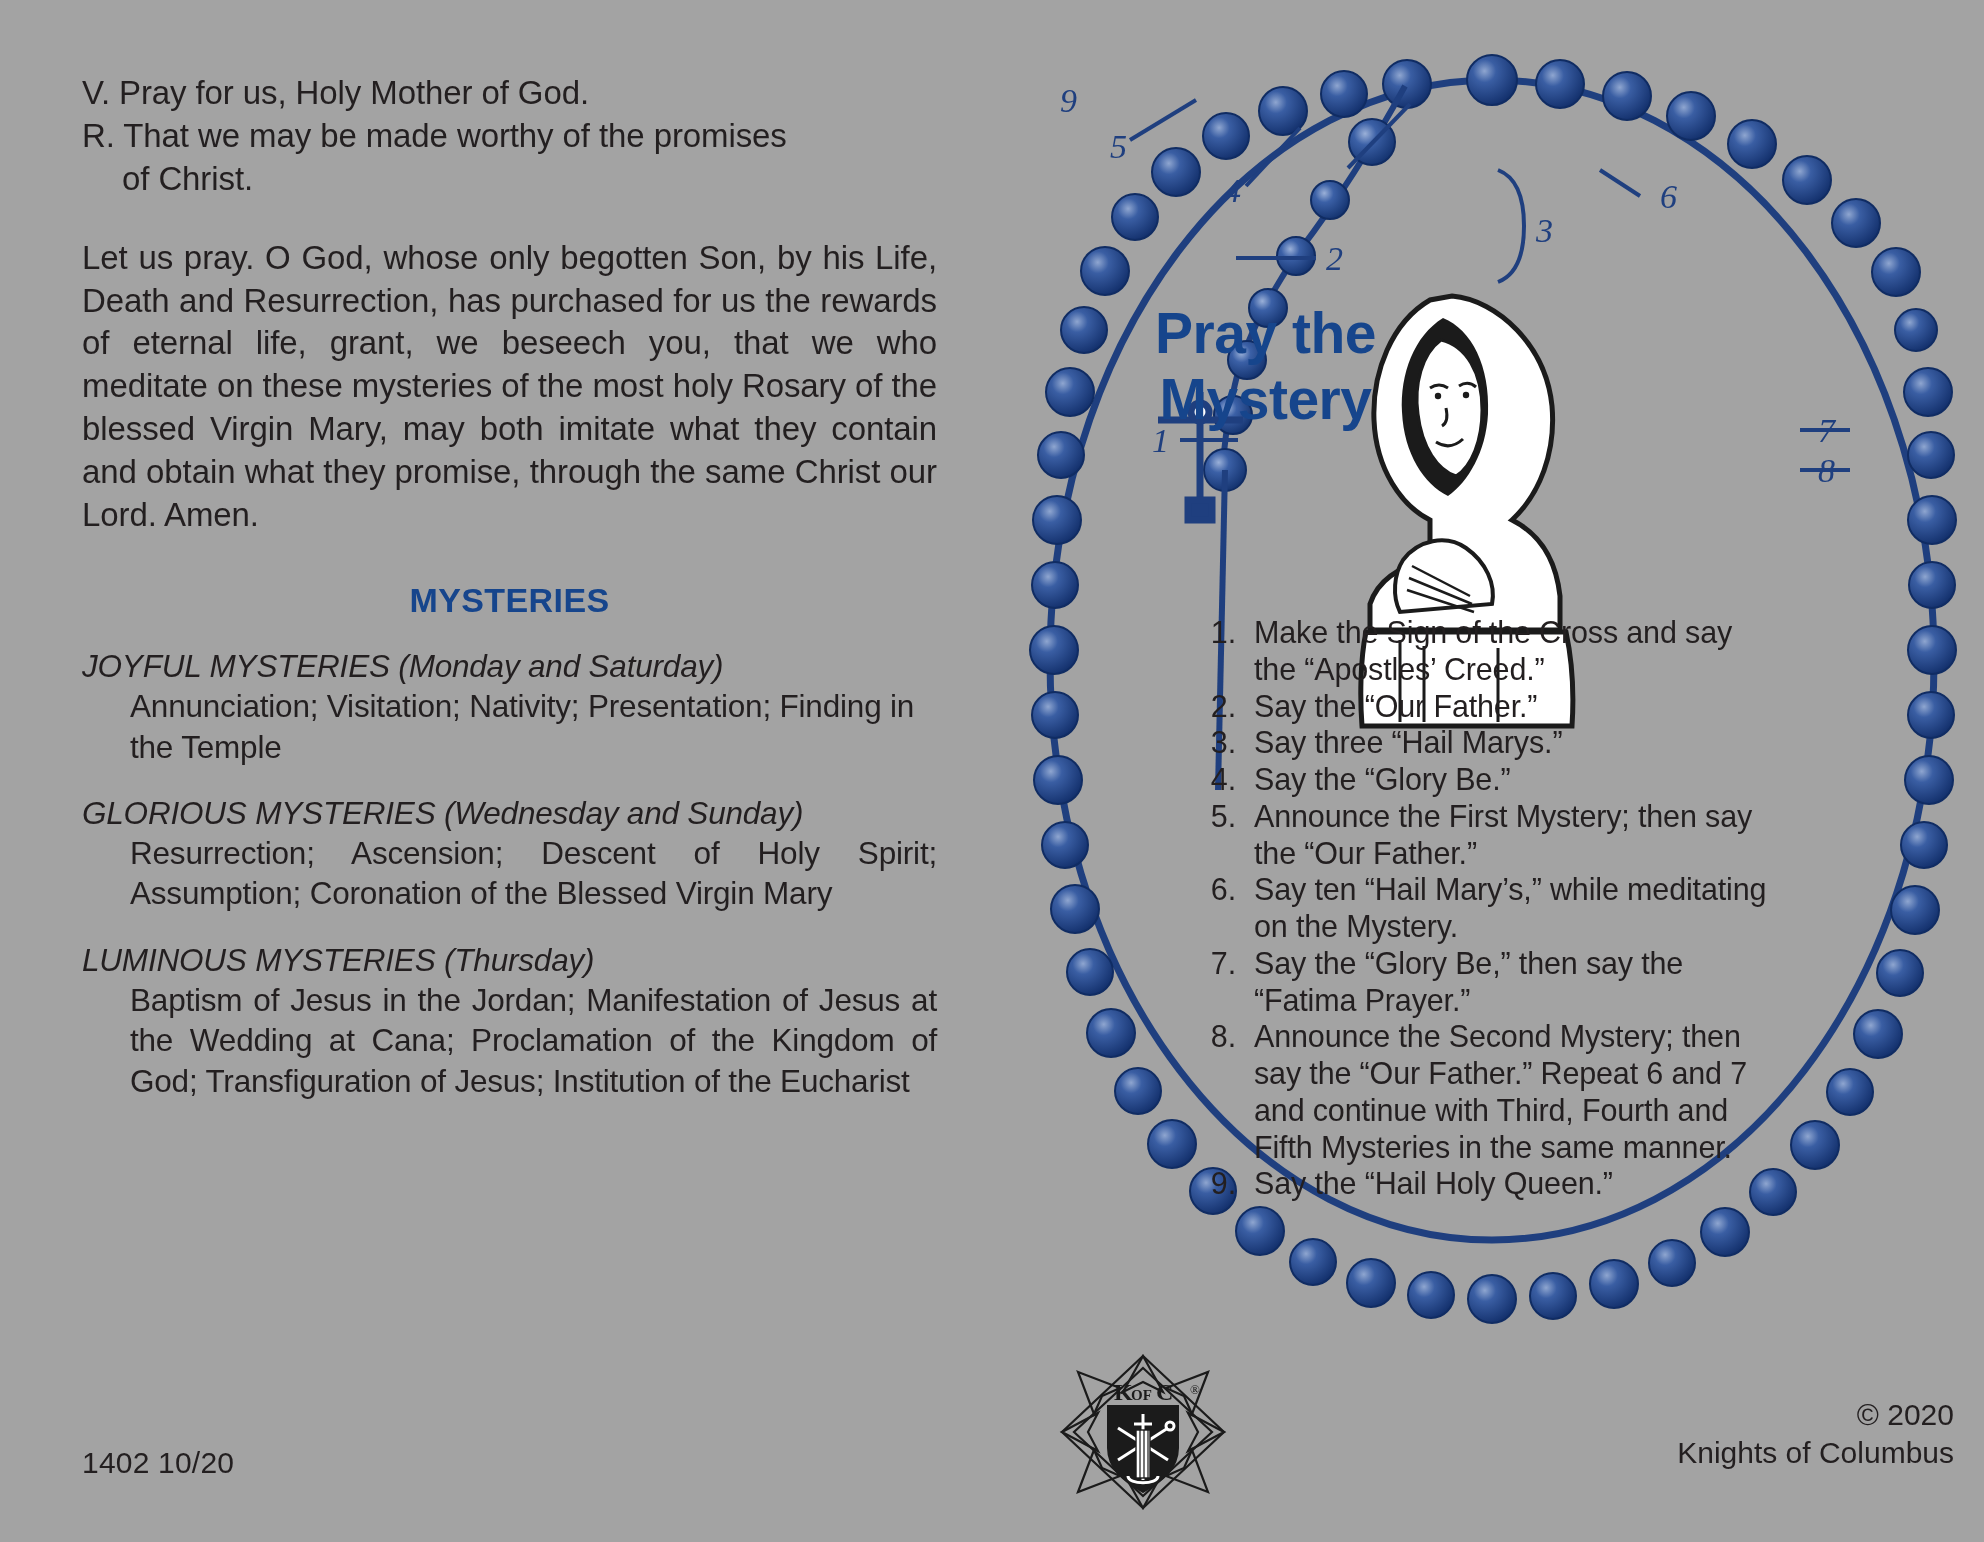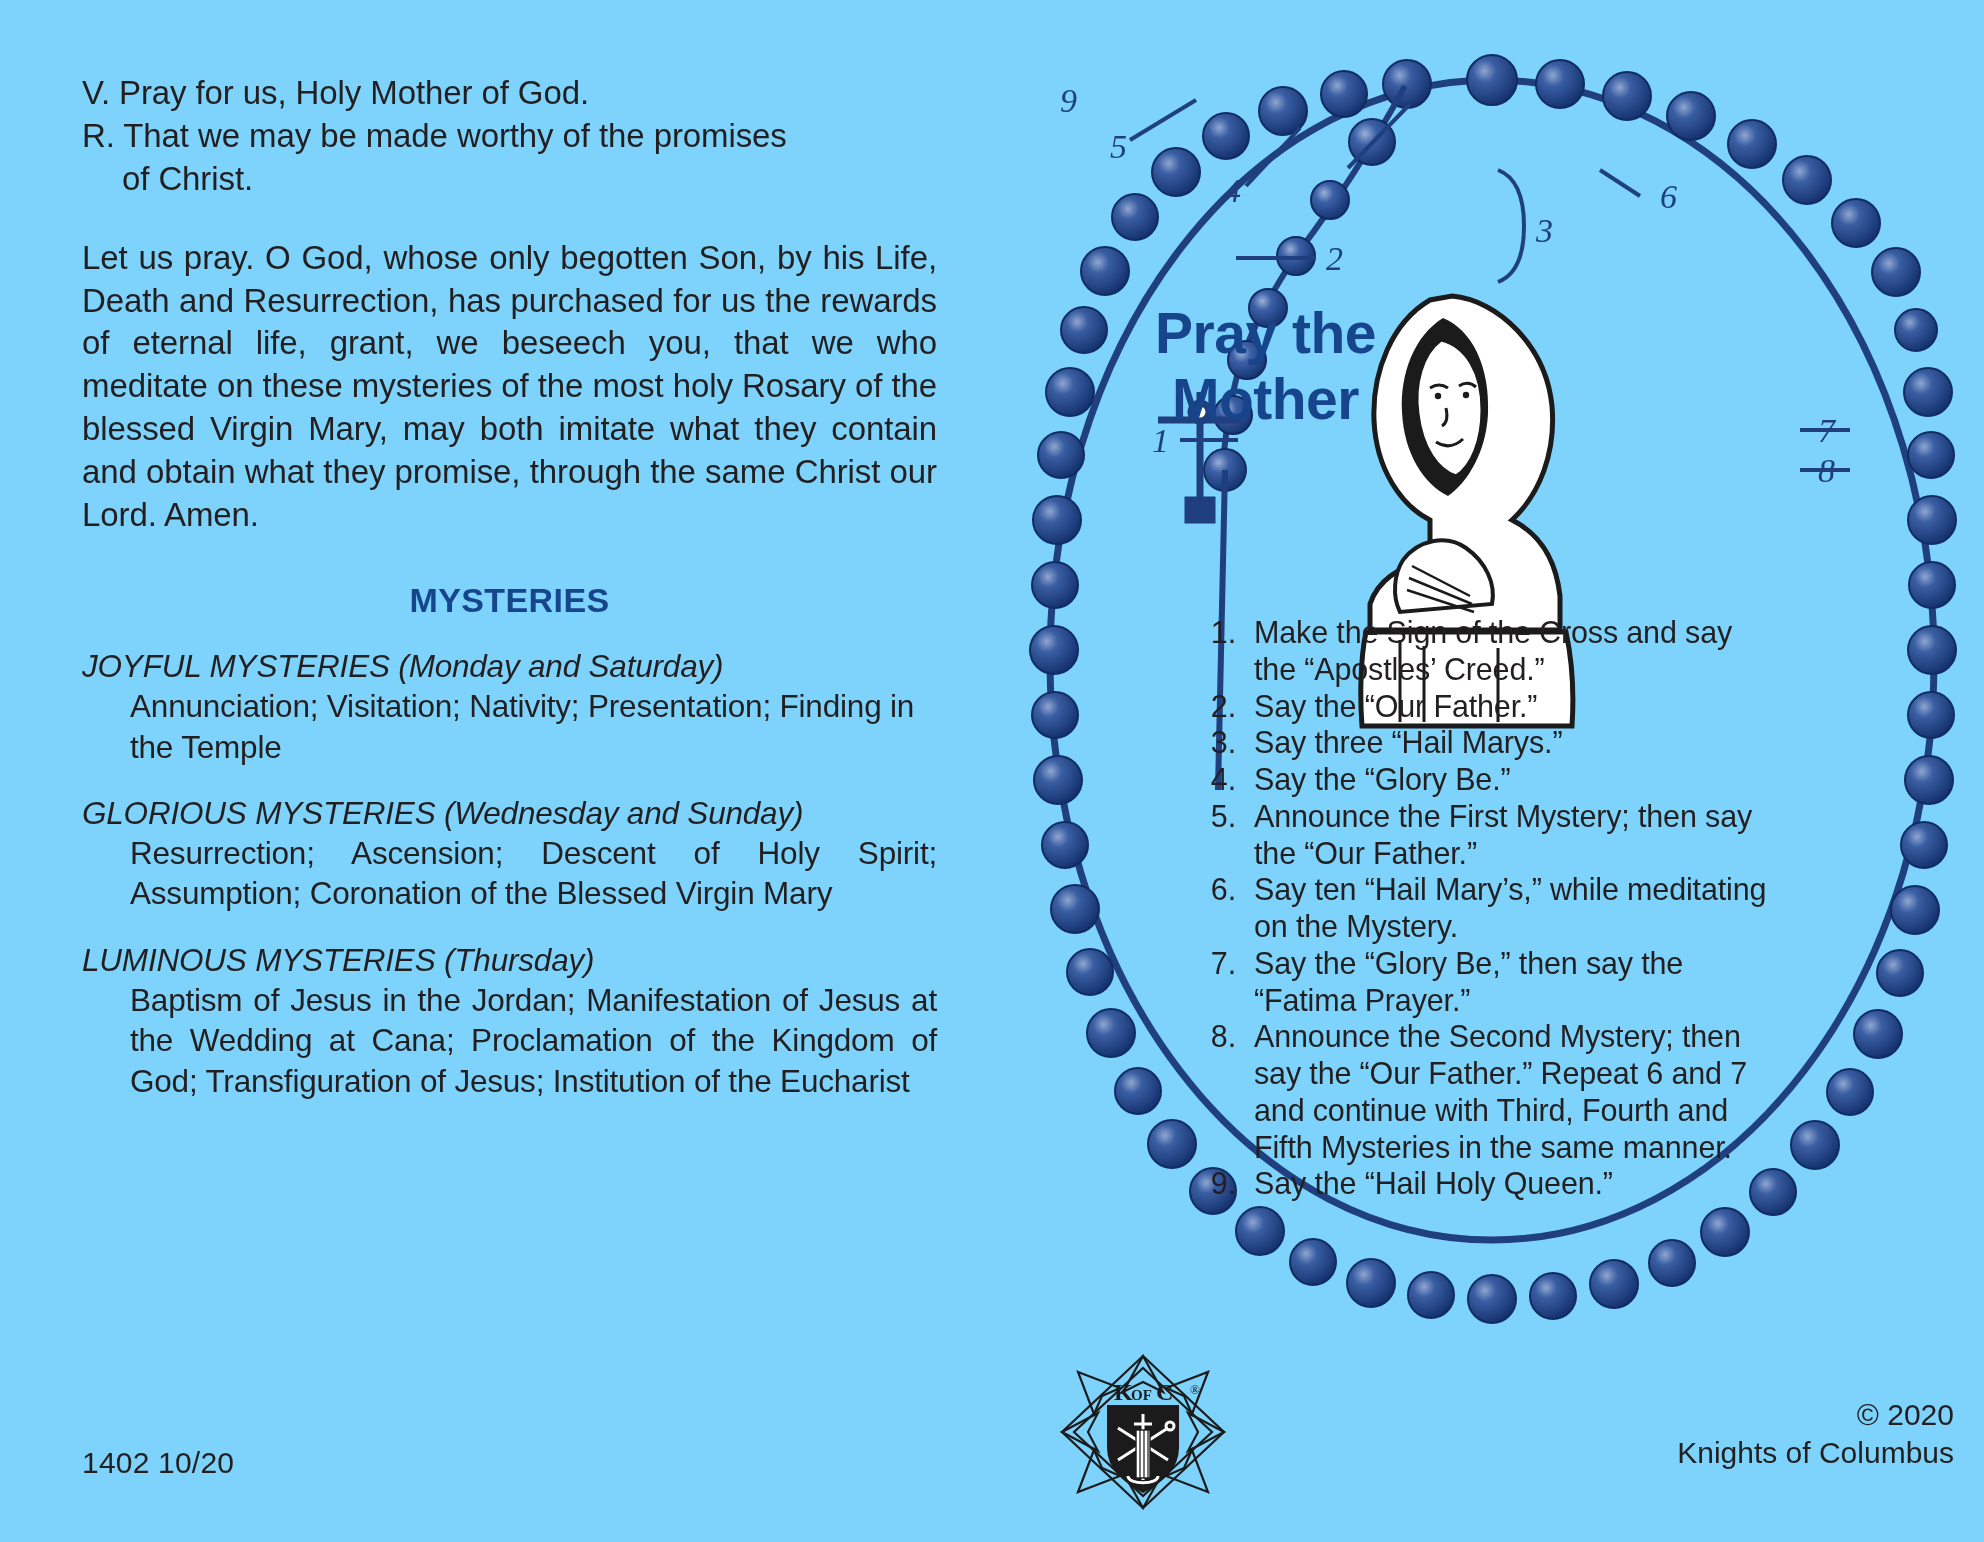--- a/index.html
+++ b/index.html
@@ -11,21 +11,21 @@
     width: 1984px;
     height: 1542px;
     font-family: "Liberation Sans", sans-serif;
     color: #231f20;
     position: relative;
     overflow: hidden;
   }
   .page {
     position: absolute;
     inset: 0;
-    background: #7dd3fc;
+    background: #a3a3a3;
   }
 
   
   .left-col {
     position: absolute;
     left: 82px;
     top: 72px;
     width: 855px;
   }
   .versicle-block {
@@ -327,21 +327,21 @@
         <text x="110" y="158">5</text>
         <text x="660" y="208">6</text>
         <text x="818" y="442">7</text>
         <text x="818" y="482">8</text>
         <text x="60" y="112">9</text>
       </g>
     </svg>
 
     <div class="title-block">
       <div>Pray the</div>
-      <div>Mother</div>
+      <div>Mystery</div>
     </div>
 
     <div class="steps">
       <div class="step">
         <span class="step-num">1.</span>
         <span class="step-text">Make the Sign of the Cross and say the “Apostles’ Creed.”</span>
       </div>
       <div class="step">
         <span class="step-num">2.</span>
         <span class="step-text">Say the “Our Father.”</span>

